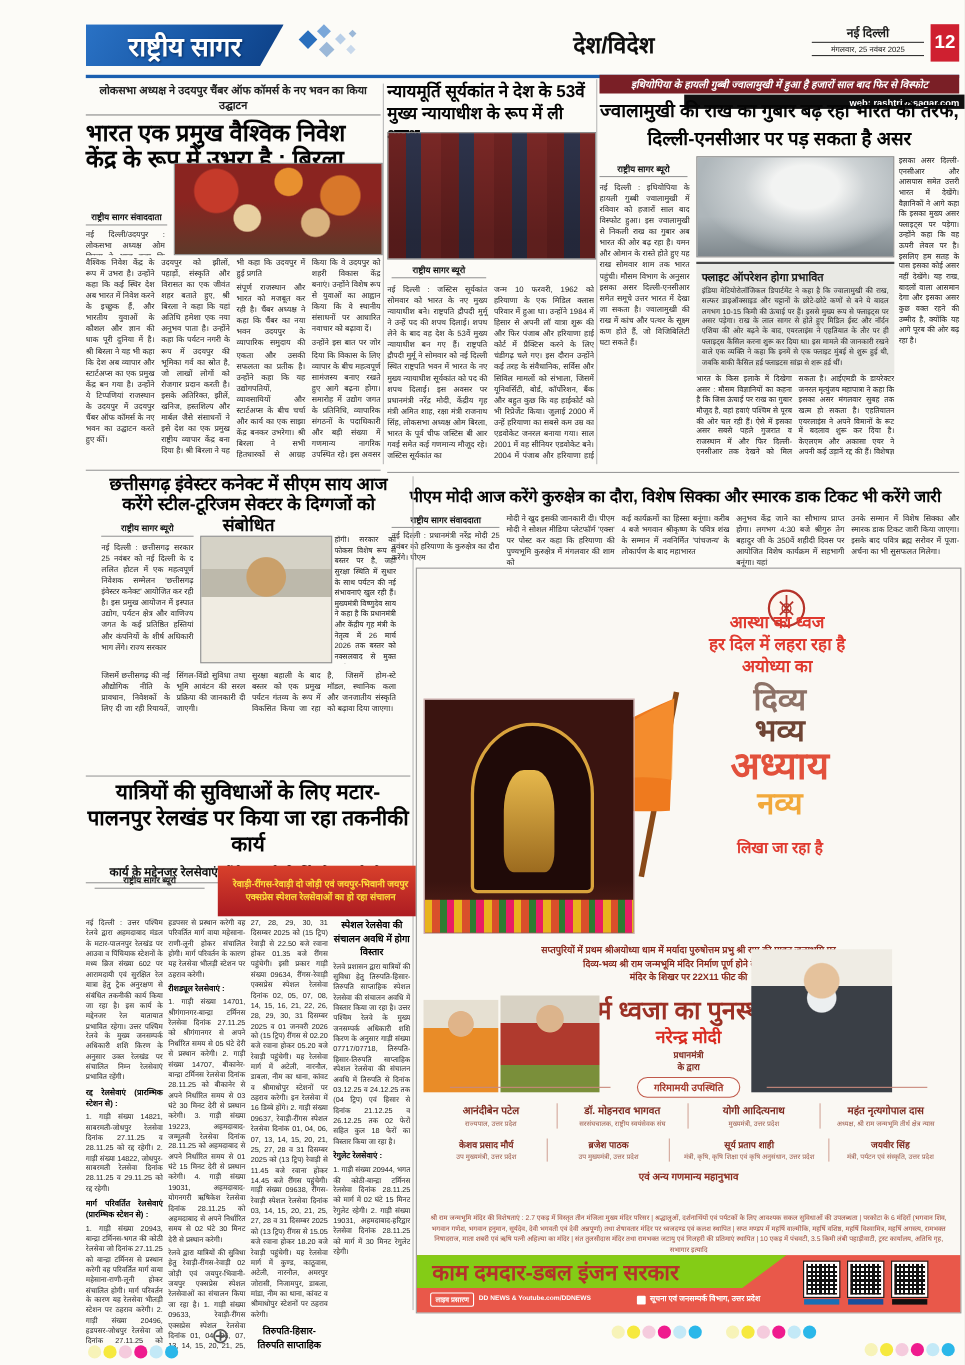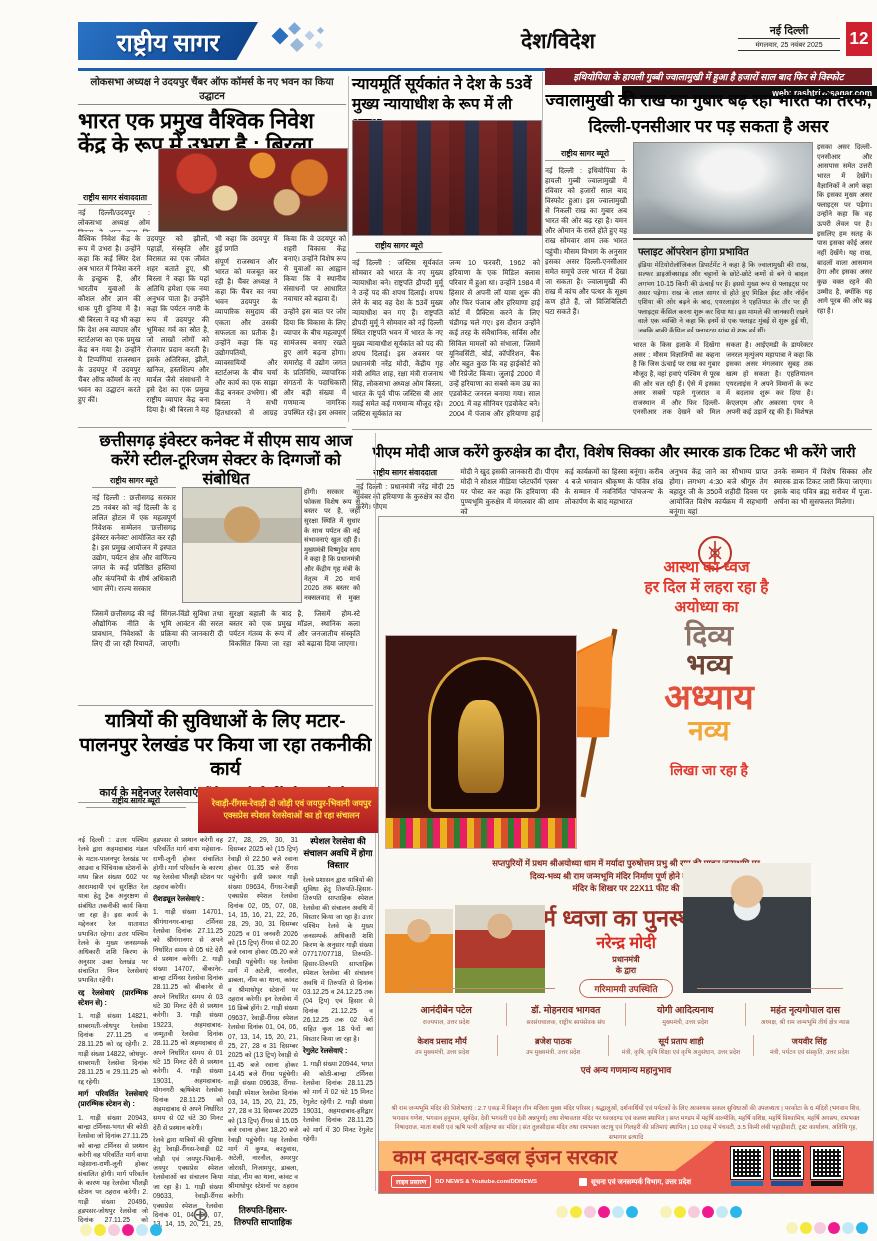--- a/index.html
+++ b/index.html
@@ -76,21 +76,21 @@
         padding:2px 14px;background:#fdfbf7;}
   .pill-line{height:1px;background:#c9897c;flex:1;}
   .dig-name{color:#7e2a1f;font-weight:800;font-size:9.3px;}
   .dig-title{color:#9a5a4a;font-size:6.2px;margin-top:1px;}
   .dig-cell{text-align:center;padding:0 4px;border-right:1px solid #d3a79b;overflow:hidden;}
   .dig-cell:last-child{border-right:none;}
   .schedule{background:#f6e0c8;color:#8a2c20;font-weight:800;font-size:9.8px;text-align:center;
             display:flex;align-items:center;justify-content:center;}
   .features{color:#9a4a3a;font-size:6.2px;line-height:1.55;text-align:center;}
   .band{background:#e9584a;overflow:hidden;}
-  .band-white{position:absolute;left:0;top:0;width:336px;height:30px;background:#fdba74;
+  .band-white{position:absolute;left:0;top:0;width:336px;height:30px;background:#84cc16;
               clip-path:polygon(0 0,100% 0,88% 100%,0 100%);display:flex;align-items:center;}
   .band-title{color:#b5332a;font-weight:800;font-size:20px;padding-left:14px;white-space:nowrap;}
   .live-chip{border:1px solid #fff;color:#fff;font-size:6.2px;font-weight:bold;padding:1px 4px;border-radius:2px;}
   .band-small{color:#fff;font-size:6px;font-weight:bold;line-height:1.3;}
   .qr{width:28px;height:28px;background:
       repeating-linear-gradient(0deg,#111 0 2px,transparent 2px 4px),
       repeating-linear-gradient(90deg,#111 0 2px,#fff 2px 4px);
       border:2px solid #fff;outline:1px solid #222;}
   .qr-label{height:5px;margin-top:2px;}
   .dot{display:inline-block;width:12px;height:12px;border-radius:50%;margin-right:2px;}

